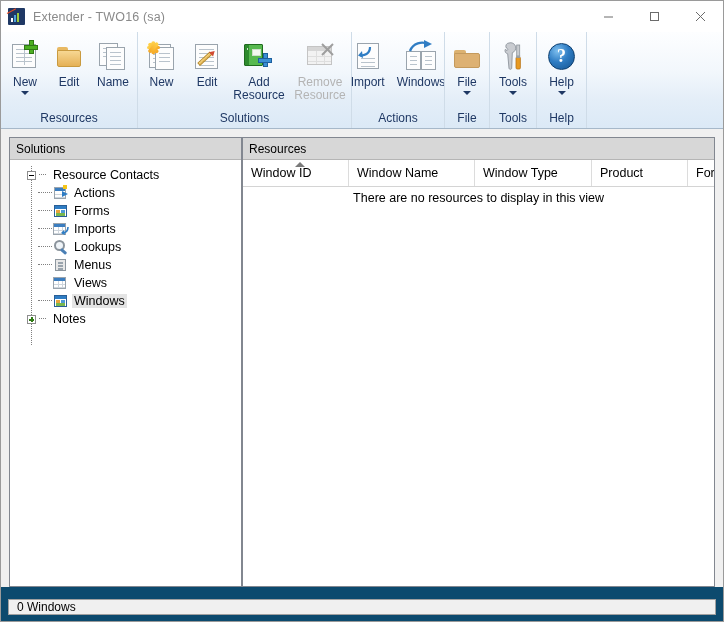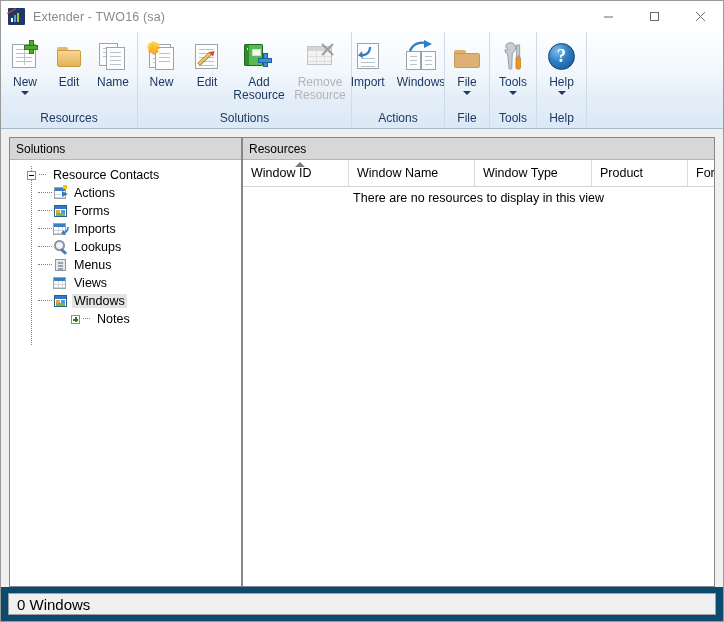--- a/index.html
+++ b/index.html
@@ -166,23 +166,23 @@
     border-right:1px solid #dcdcdc;box-sizing:border-box;padding-left:8px;position:relative;overflow:hidden;
   }
   .sortcaret{
     position:absolute;top:2px;left:52px;width:0;height:0;
     border-left:5px solid transparent;border-right:5px solid transparent;border-bottom:5px solid #7a7a7a;
   }
   .lv-empty{text-align:center;font-size:12.5px;color:#000;padding-top:4px;}
 
   
   .statusbar{
-    position:absolute;left:7px;right:7px;bottom:6px;height:22px;
+    position:absolute;left:7px;right:7px;bottom:6px;height:16px;
     background:#f0f0f0;border:1px solid #a0a0a0;box-sizing:border-box;
-    display:flex;align-items:center;padding-left:8px;font-size:15px;color:#000;
+    display:flex;align-items:center;padding-left:8px;font-size:12px;color:#000;
   }
 </style>
 </head>
 <body>
 
 <div class="app">
 
   <div class="titlebar">
     <div class="app-icon">
       <i class="b1"></i>
@@ -548,21 +548,21 @@
               <i style="position:absolute;left:0;right:0;top:0;height:3px;background:#2f7dc4;"></i>
               <i style="position:absolute;left:1px;top:4px;width:4px;height:4px;background:#e8a53a;"></i>
               <i style="position:absolute;left:6px;top:4px;width:4px;height:4px;background:#4f9ad6;"></i>
               <i style="position:absolute;left:1px;top:7px;width:9px;height:3px;background:#7ab84e;"></i>
             </span>
           </span>
           <span class="lbl">Windows</span>
         </div>
 
 
-        <div class="tnode" style="padding-left:17px;margin-left:44px;">
+        <div class="tnode" style="padding-left:17px;">
           <span class="expander plus"></span>
           <span class="dotline"></span>
           <span class="lbl">Notes</span>
         </div>
       </div>
     </div>
 
     <div class="splitter"></div>
 
     <div class="panel" id="resources-panel">

